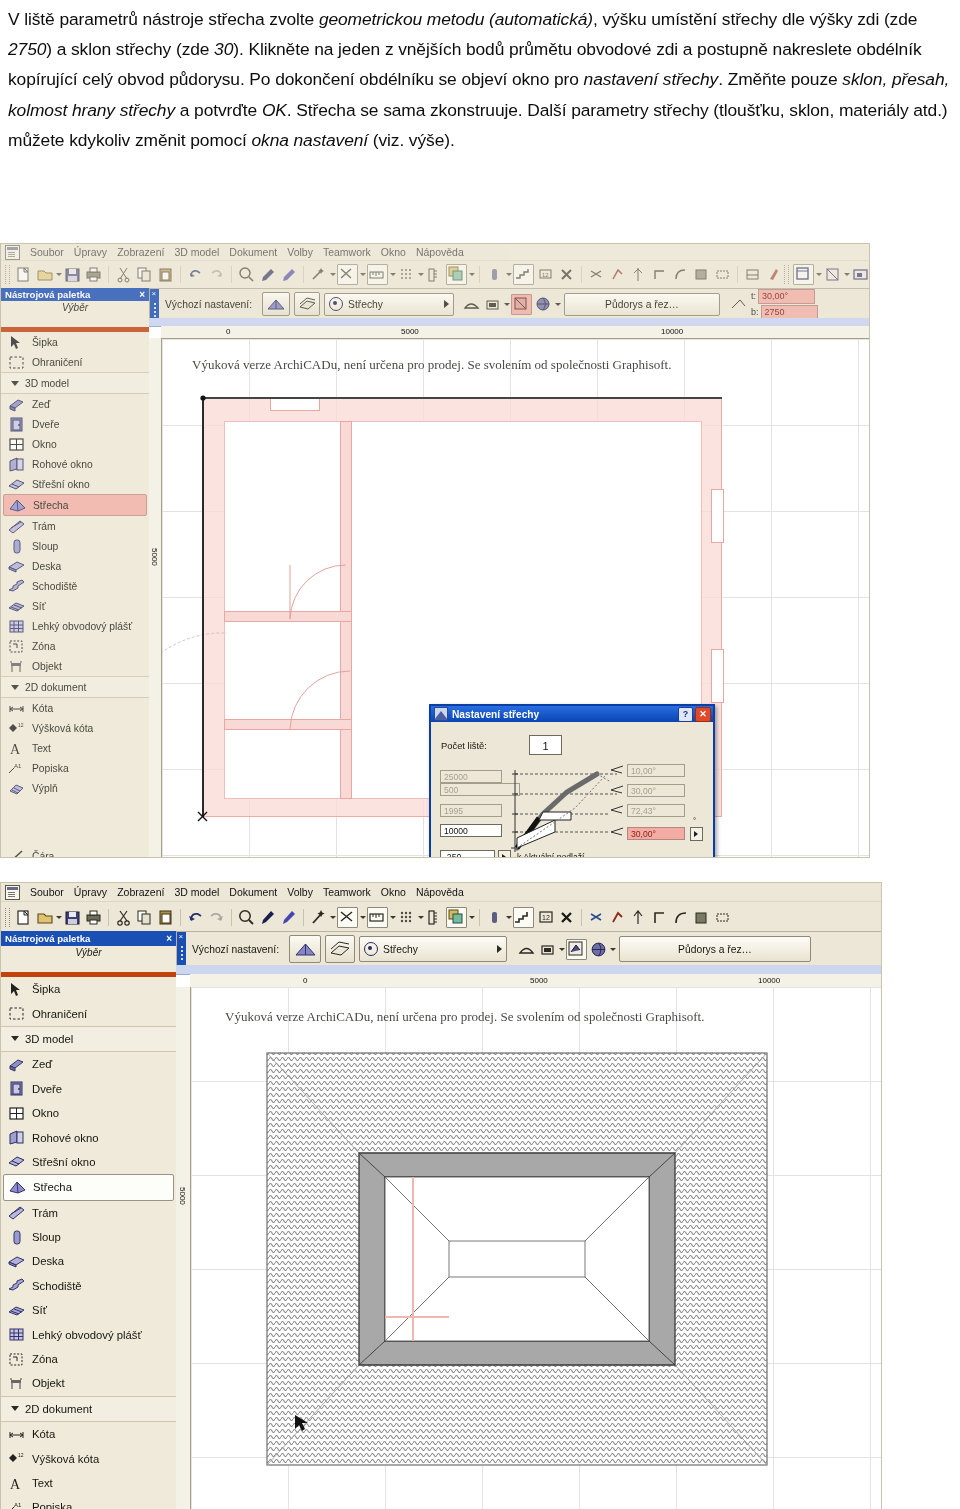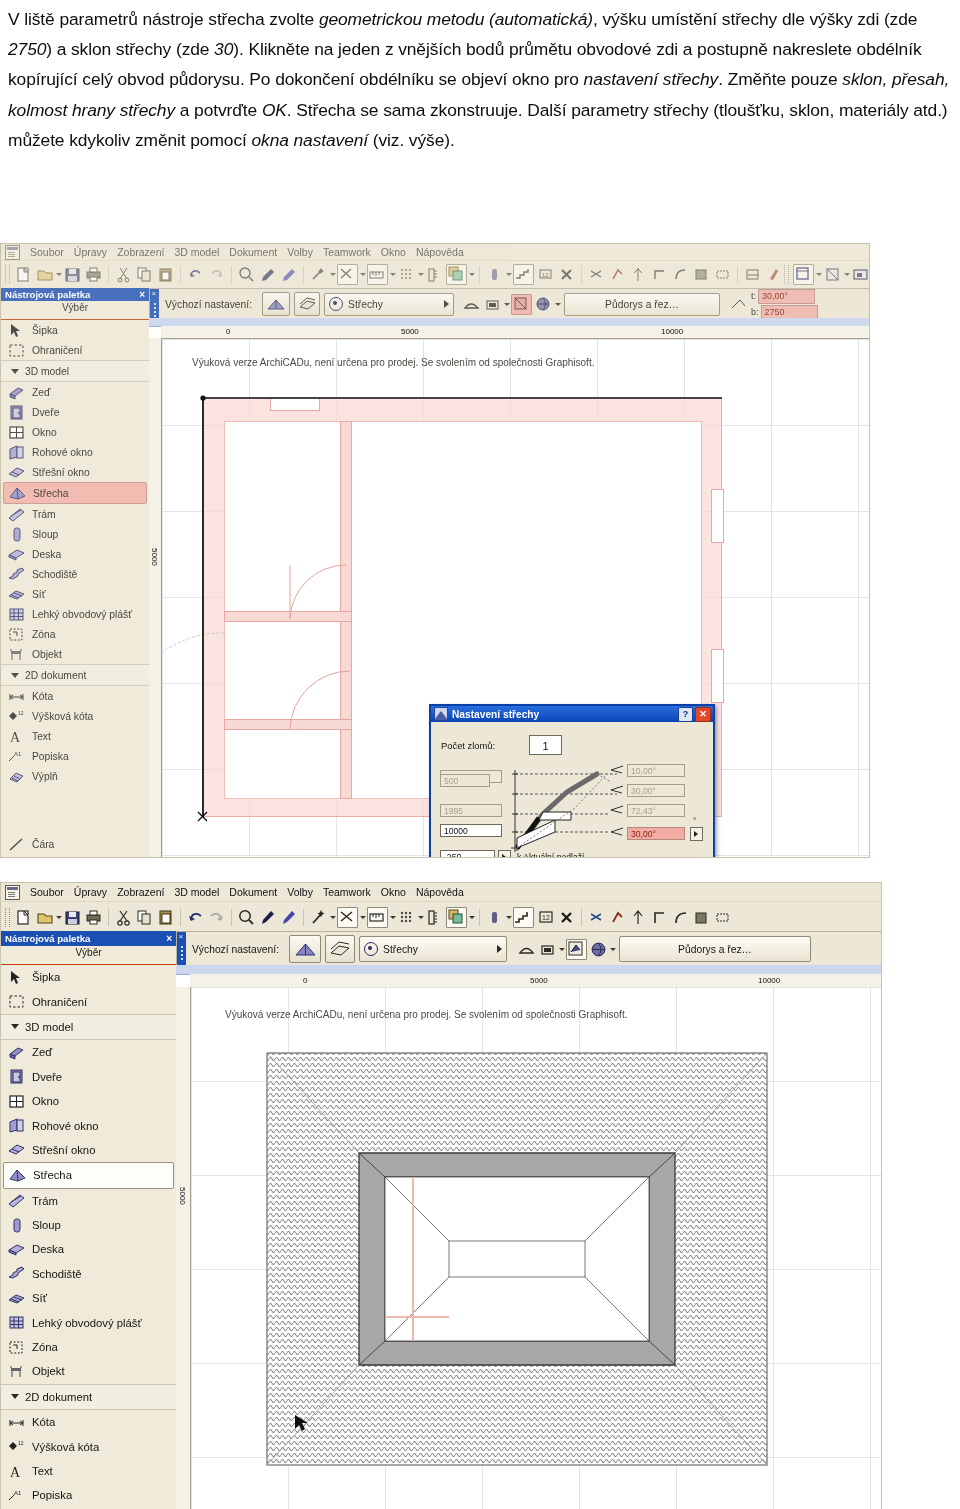--- a/index.html
+++ b/index.html
@@ -23,21 +23,21 @@
   .tbtn{width:19px;height:19px;margin:0 1px;position:relative;flex:none;}
   .tbtn.framed{border:1px solid #8f8a76;background:#fbfaf4;border-radius:1px;}
   .tbsep{width:1px;height:17px;background:#c9c3ae;margin:0 4px;flex:none;}
   .tcar{width:7px;height:19px;flex:none;position:relative;}
   .tcar:after{content:"";position:absolute;left:1px;top:8px;border-left:3px solid transparent;border-right:3px solid transparent;border-top:3px solid #3a3a30;}
 
   
   .palette{position:absolute;background:#efeada;border-right:1px solid #b9b2a0;overflow:hidden;}
   .pal-title{height:13px;background:#1a4fb4;color:#fff;font-size:9.6px;font-weight:bold;display:flex;align-items:center;padding:0 4px;justify-content:space-between;}
   .pal-title .x{font-size:10px;font-weight:bold;}
-  .pal-sub{font-size:10px;color:#17170f;text-align:center;padding:1px 0 6px;border-bottom:1px solid #c2410c;}
+  .pal-sub{font-size:10px;color:#17170f;text-align:center;padding:1px 0 14px;border-bottom:5px solid #c2410c;font-style:italic;}
   .pal-item{display:flex;align-items:center;height:20px;padding-left:7px;font-size:10.3px;color:#16160e;position:relative;}
   .pal-item .ic{width:17px;height:15px;margin-right:7px;flex:none;position:relative;}
   .pal-item.group{padding-left:10px;border-top:1px solid #cdc6b3;border-bottom:1px solid #cdc6b3;background:#f2eee1;}
   .pal-item.group .tri{width:0;height:0;border-left:4.5px solid transparent;border-right:4.5px solid transparent;border-top:5px solid #2a2a20;margin-right:6px;flex:none;}
   .pal-item.sel-pink{background:#f3b0a8;border:1px solid #c08c86;border-radius:2px;margin:0 2px;padding-left:5px;height:18px;}
   .pal-item.sel-white{background:#fdfdfa;border:1px solid #9a9482;border-radius:2px;margin:0 2px;padding-left:5px;height:18px;}
 
   
   .infobox{position:absolute;background:#ece7d7;border:1px solid #b9b2a0;display:flex;align-items:center;}
   .ib-grip{width:9px;align-self:stretch;background:#1a4fb4;position:relative;flex:none;}
@@ -51,21 +51,21 @@
   .ib-combo .car{margin-left:auto;width:0;height:0;border-top:4px solid transparent;border-bottom:4px solid transparent;border-left:5px solid #2a2a22;}
   .ib-plain{height:21px;border:1px solid #8f8a76;background:linear-gradient(#fdfcf6,#e9e3d1);border-radius:2px;display:flex;align-items:center;justify-content:center;font-size:10.3px;color:#16160e;margin:0 3px;padding:0 12px;}
   .ib-field{height:13px;background:#f2b2aa;border:1px solid #b98a84;font-size:9px;color:#7a1d12;display:flex;align-items:center;padding-left:3px;}
   .ib-small{font-size:9px;color:#222;}
 
   
   .canvas{position:absolute;background:#ffffff;overflow:hidden;}
   .ruler-h2{position:absolute;height:12px;background:#f4f1e6;border-bottom:1px solid #a79f8a;}
   .ruler-v{position:absolute;width:12px;background:#f4f1e6;border-right:1px solid #a79f8a;}
   .rtick{position:absolute;font-size:8px;color:#111;}
-  .watermark{position:absolute;font-size:10px;color:#4a4a44;white-space:nowrap;}
+  .watermark{position:absolute;font-size:13px;color:#4a4a44;white-space:nowrap;font-family:Liberation Serif, serif;}
 
   .grid{position:absolute;inset:0;}
   .gl-v{position:absolute;top:0;bottom:0;width:1px;background:#e3e3e3;}
   .gl-h{position:absolute;left:0;right:0;height:1px;background:#e3e3e3;}
 
   
   .wall{position:absolute;background:#f9d9d6;border:1px solid #e8a8a2;box-sizing:border-box;}
   .wallthin{position:absolute;background:#fbe3e1;border:1px solid #eeb6b0;box-sizing:border-box;}
   .axisline{position:absolute;background:#2a2a2a;}
 
@@ -574,25 +574,25 @@
     </div>
 
     <div class="dlg" style="left:428px;top:460px;width:282px;height:240px;">
       <div class="dlg-tb">
         <span class="ico"></span>
         <span class="ttl">Nastavení střechy</span>
         <span class="qb">?</span>
         <span class="cb">✕</span>
       </div>
       <div class="dlg-body">
-        <span class="lbl" style="left:10px;top:18px;">Počet zlomů:</span>
+        <span class="lbl" style="left:10px;top:18px;">Počet liště:</span>
         <span class="fld on" style="left:98px;top:13px;width:33px;height:20px;line-height:20px;font-size:11px;text-align:center;padding:0;">1</span>
 
         <span class="fld" style="left:9px;top:48px;width:62px;">25000</span>
-        <span class="fld" style="left:9px;top:52px;width:50px;">500</span>
+        <span class="fld" style="left:9px;top:61px;width:80px;">500</span>
         <span class="fld" style="left:9px;top:82px;width:62px;">1995</span>
         <span class="fld on" style="left:9px;top:102px;width:62px;">10000</span>
         <span class="fld on" style="left:9px;top:128px;width:55px;">-250</span>
         <span class="spin" style="left:67px;top:128px;"></span>
         <span class="lbl" style="left:86px;top:130px;font-size:8.6px;">k Aktuální podlaží</span>
 
         <svg style="position:absolute;left:78px;top:40px;" width="112" height="96">
           <g stroke="#555" stroke-dasharray="3 2" fill="none">
             <line x1="6" y1="12" x2="108" y2="12"></line>
               <line x1="6" y1="32" x2="108" y2="32"></line>

